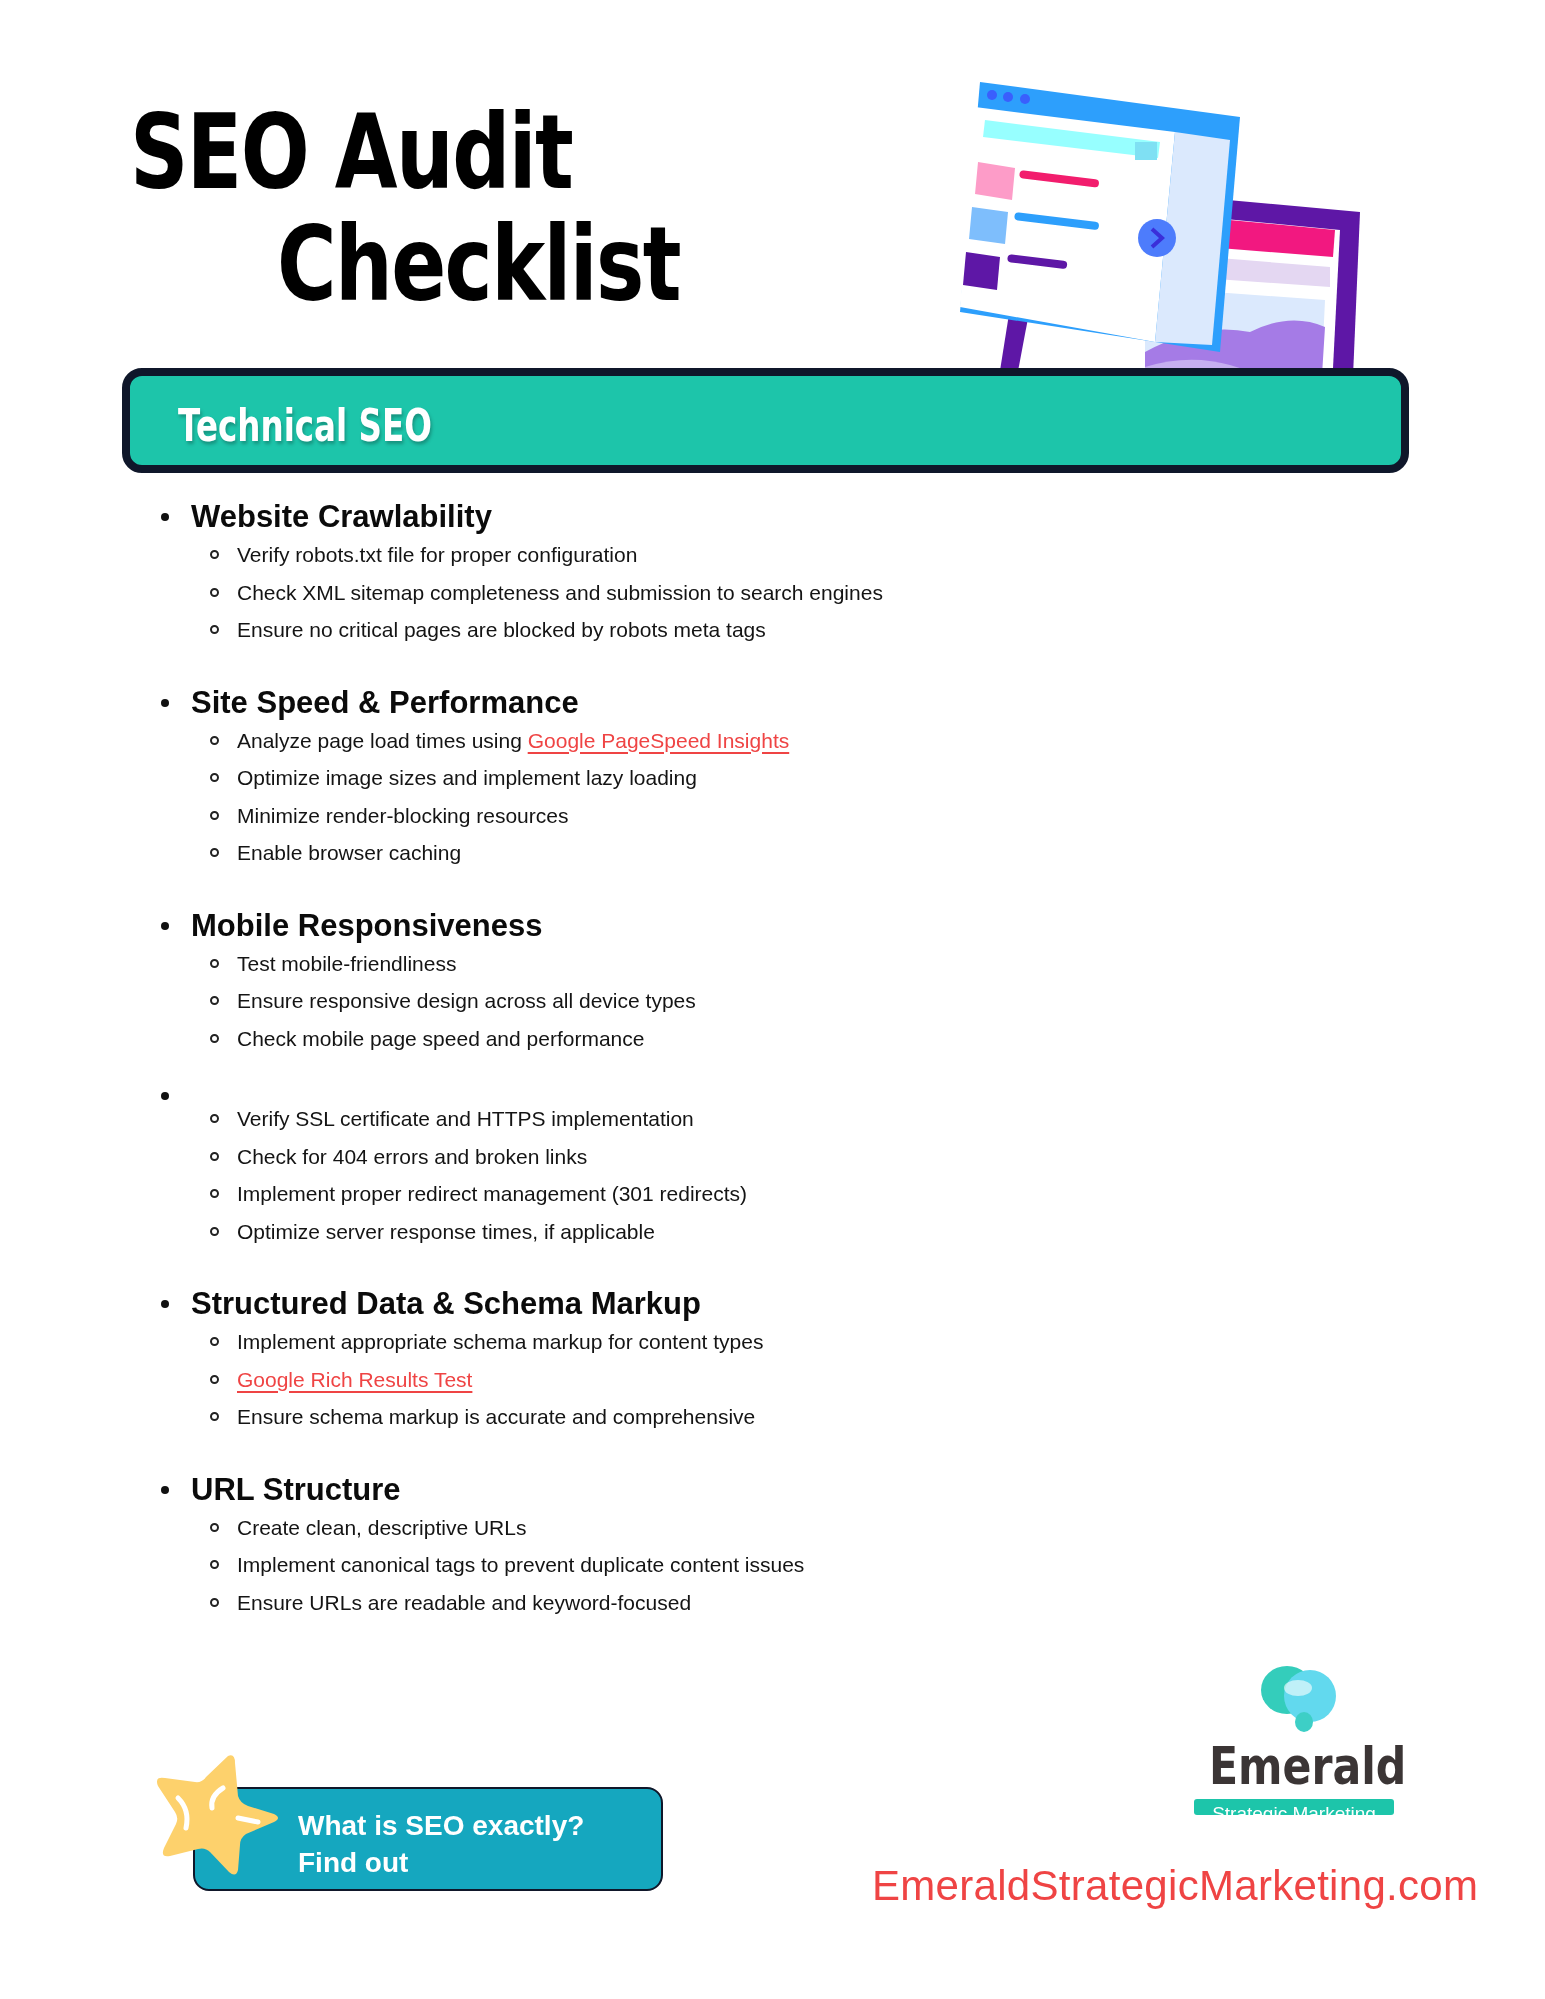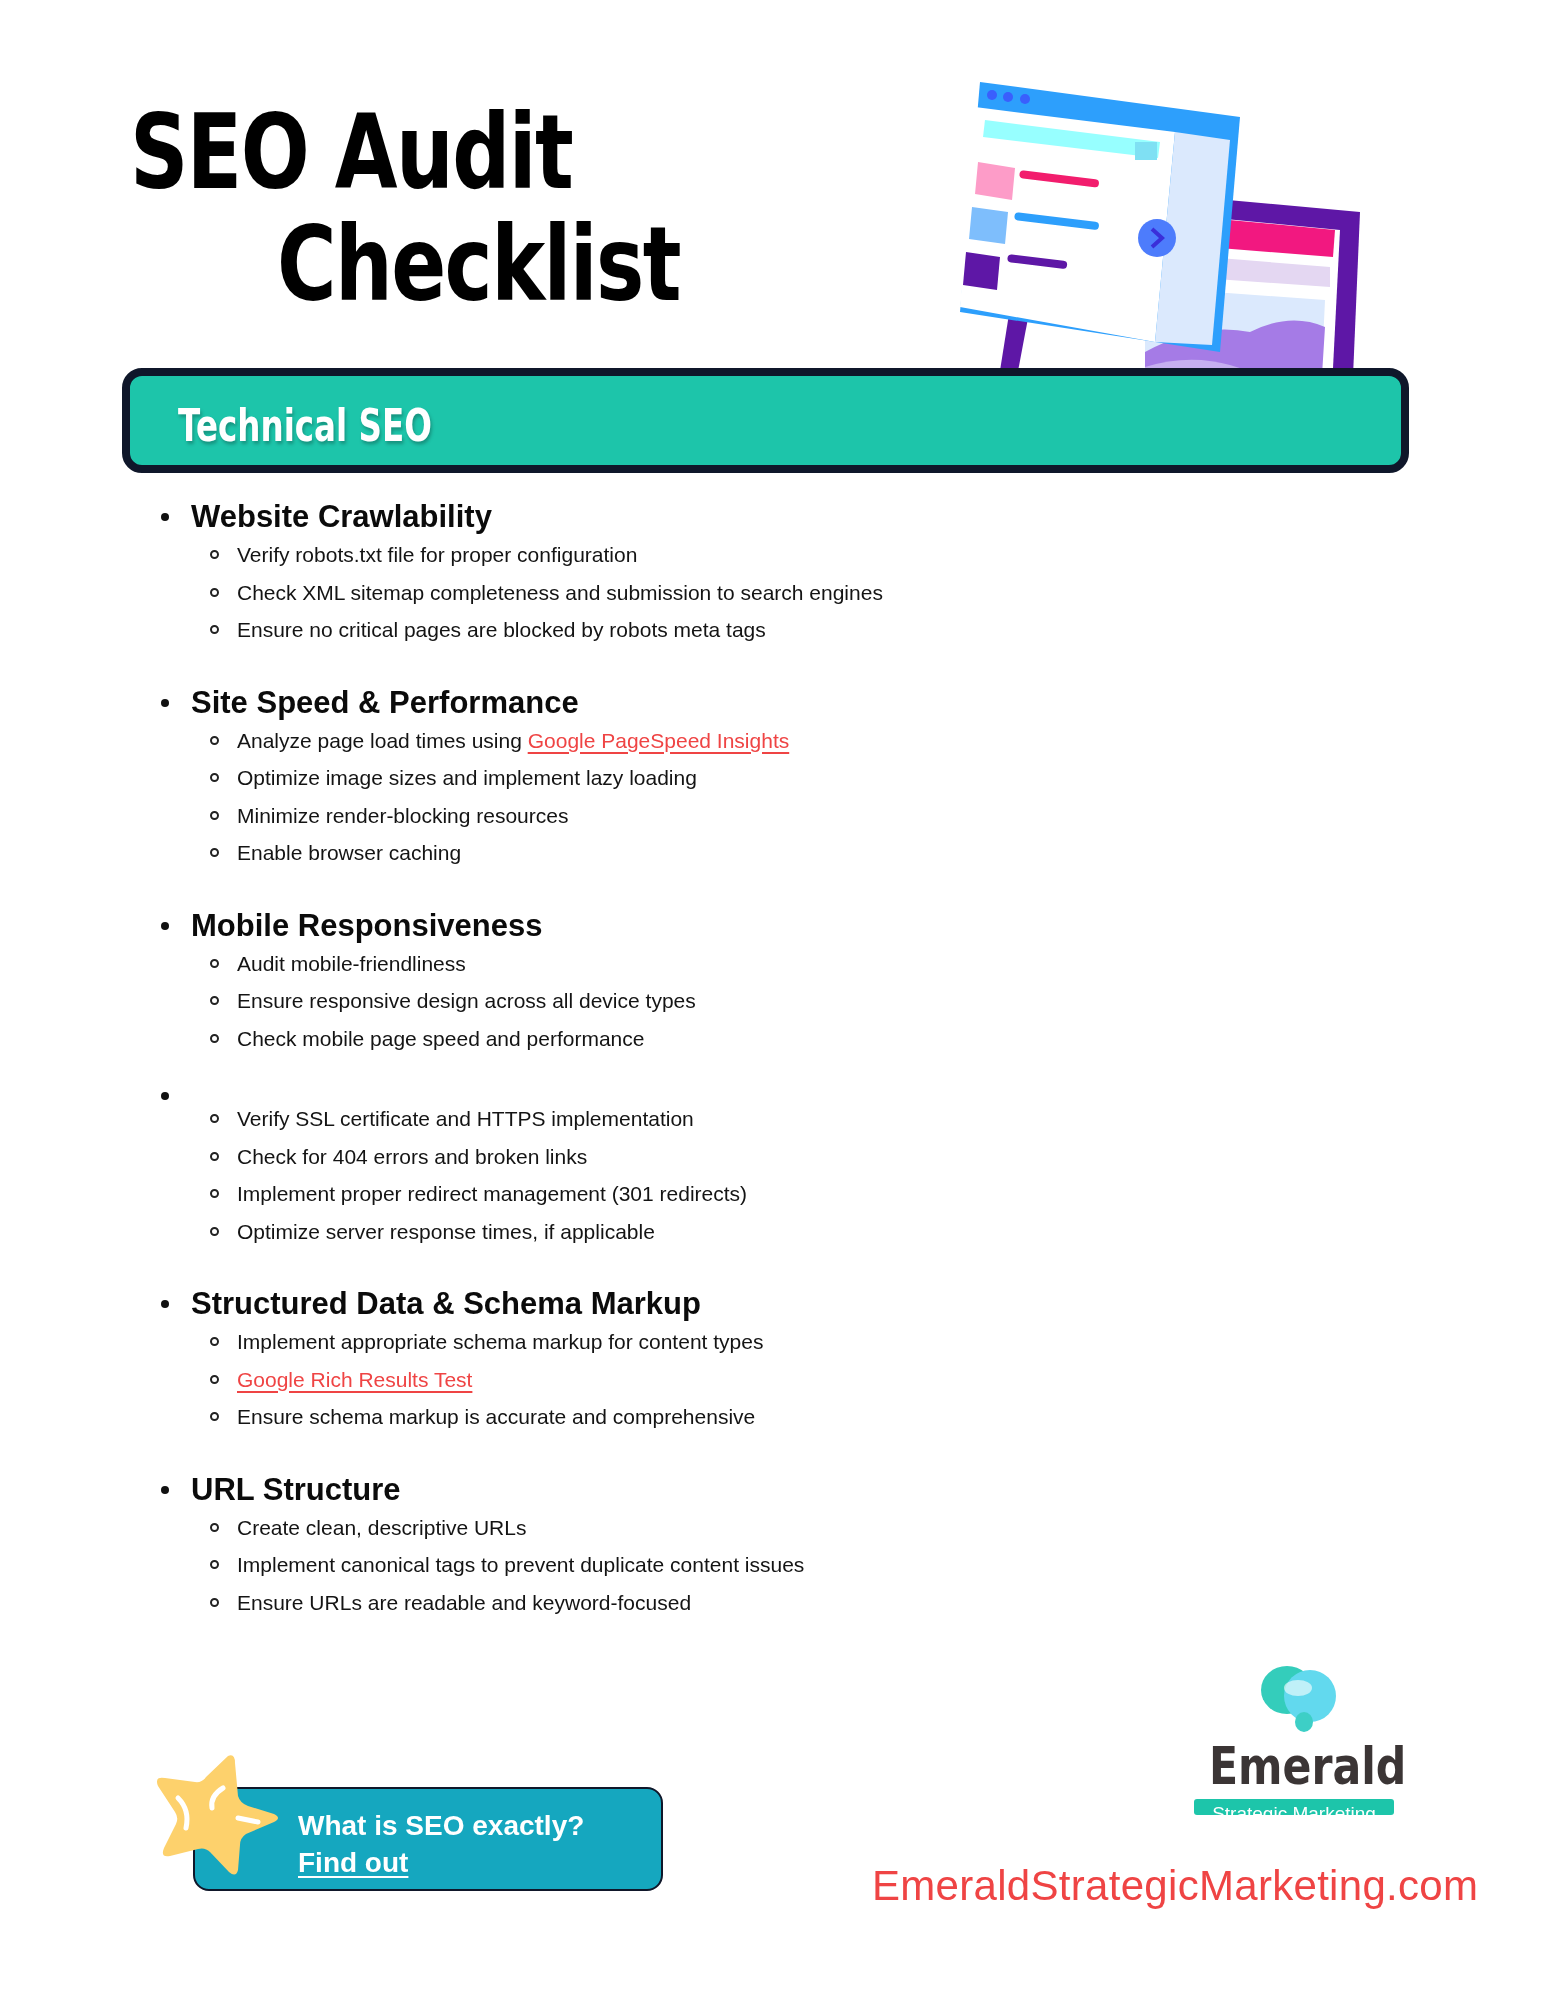--- a/index.html
+++ b/index.html
@@ -12,21 +12,21 @@
   .banner-title { position: absolute; left: 48px; top: 28px; font-family: "DejaVu Sans", sans-serif; font-weight: bold; font-size: 44px; color: #fff; transform: scaleX(0.74); transform-origin: left top; text-shadow: 2px 3px 4px rgba(0,0,0,0.25); line-height: 1; }
   .sections { position: absolute; left: 155px; top: 498px; width: 1250px; }
   .section { margin-bottom: 35px; }
   .sec-head { display: flex; align-items: center; font-weight: bold; font-size: 31px; line-height: 38px; color: #0b0b0b; }
   .bullet { width: 8px; height: 8px; border-radius: 50%; background: #111; margin: 0 22px 0 6px; flex: none; }
   .sub { display: flex; align-items: center; font-size: 21px; line-height: 37.5px; color: #141414; padding-left: 55px; }
   .ring { width: 9px; height: 9px; border-radius: 50%; border: 2px solid #222; box-sizing: border-box; margin-right: 18px; flex: none; }
   .link { color: #ef4444; text-decoration: underline; text-underline-offset: 4px; }
   .cta { position: absolute; left: 193px; top: 1787px; width: 470px; height: 104px; background: #15a7bf; border: 2px solid #0f172a; border-radius: 16px; box-sizing: border-box; }
   .cta-text { position: absolute; left: 103px; top: 18px; color: #fff; font-weight: bold; font-size: 28px; line-height: 37px; }
-  .cta-link { text-decoration: underline; text-underline-offset: 4px; }
+  .cta-link { text-underline-offset: 4px; }
   .star { position: absolute; left: 150px; top: 1748px; width: 130px; height: 130px; }
   .logo { position: absolute; left: 1190px; top: 1660px; width: 210px; height: 170px; }
   .logo-word { position: absolute; left: 0; top: 80px; width: 210px; text-align: center; font-family: "DejaVu Sans", sans-serif; font-weight: bold; font-size: 52px; color: #3b3535; transform: scaleX(0.82); line-height: 1; }
   .logo-tag { position: absolute; left: 4px; top: 139px; width: 200px; height: 16px; background: #1dc5aa; border-radius: 3px; color: #fff; font-size: 19px; text-align: center; line-height: 30px; }
   .website { position: absolute; left: 872px; top: 1862px; font-size: 42px; color: #ef4444; letter-spacing: 0.3px; }
 </style>
 </head>
 <body>
 
 <div class="title title-l1">SEO Audit</div>
@@ -107,21 +107,21 @@
         <span>Enable browser caching</span>
       </div>
   </div>
   <div class="section">
     <div class="sec-head">
         <span class="bullet"></span>
         <span>Mobile Responsiveness</span>
       </div>
     <div class="sub">
         <span class="ring"></span>
-        <span>Audit mobile-friendliness</span>
+        <span>Test mobile-friendliness</span>
       </div>
     <div class="sub">
         <span class="ring"></span>
         <span>Ensure responsive design across all device types</span>
       </div>
     <div class="sub">
         <span class="ring"></span>
         <span>Check mobile page speed and performance</span>
       </div>
   </div>

